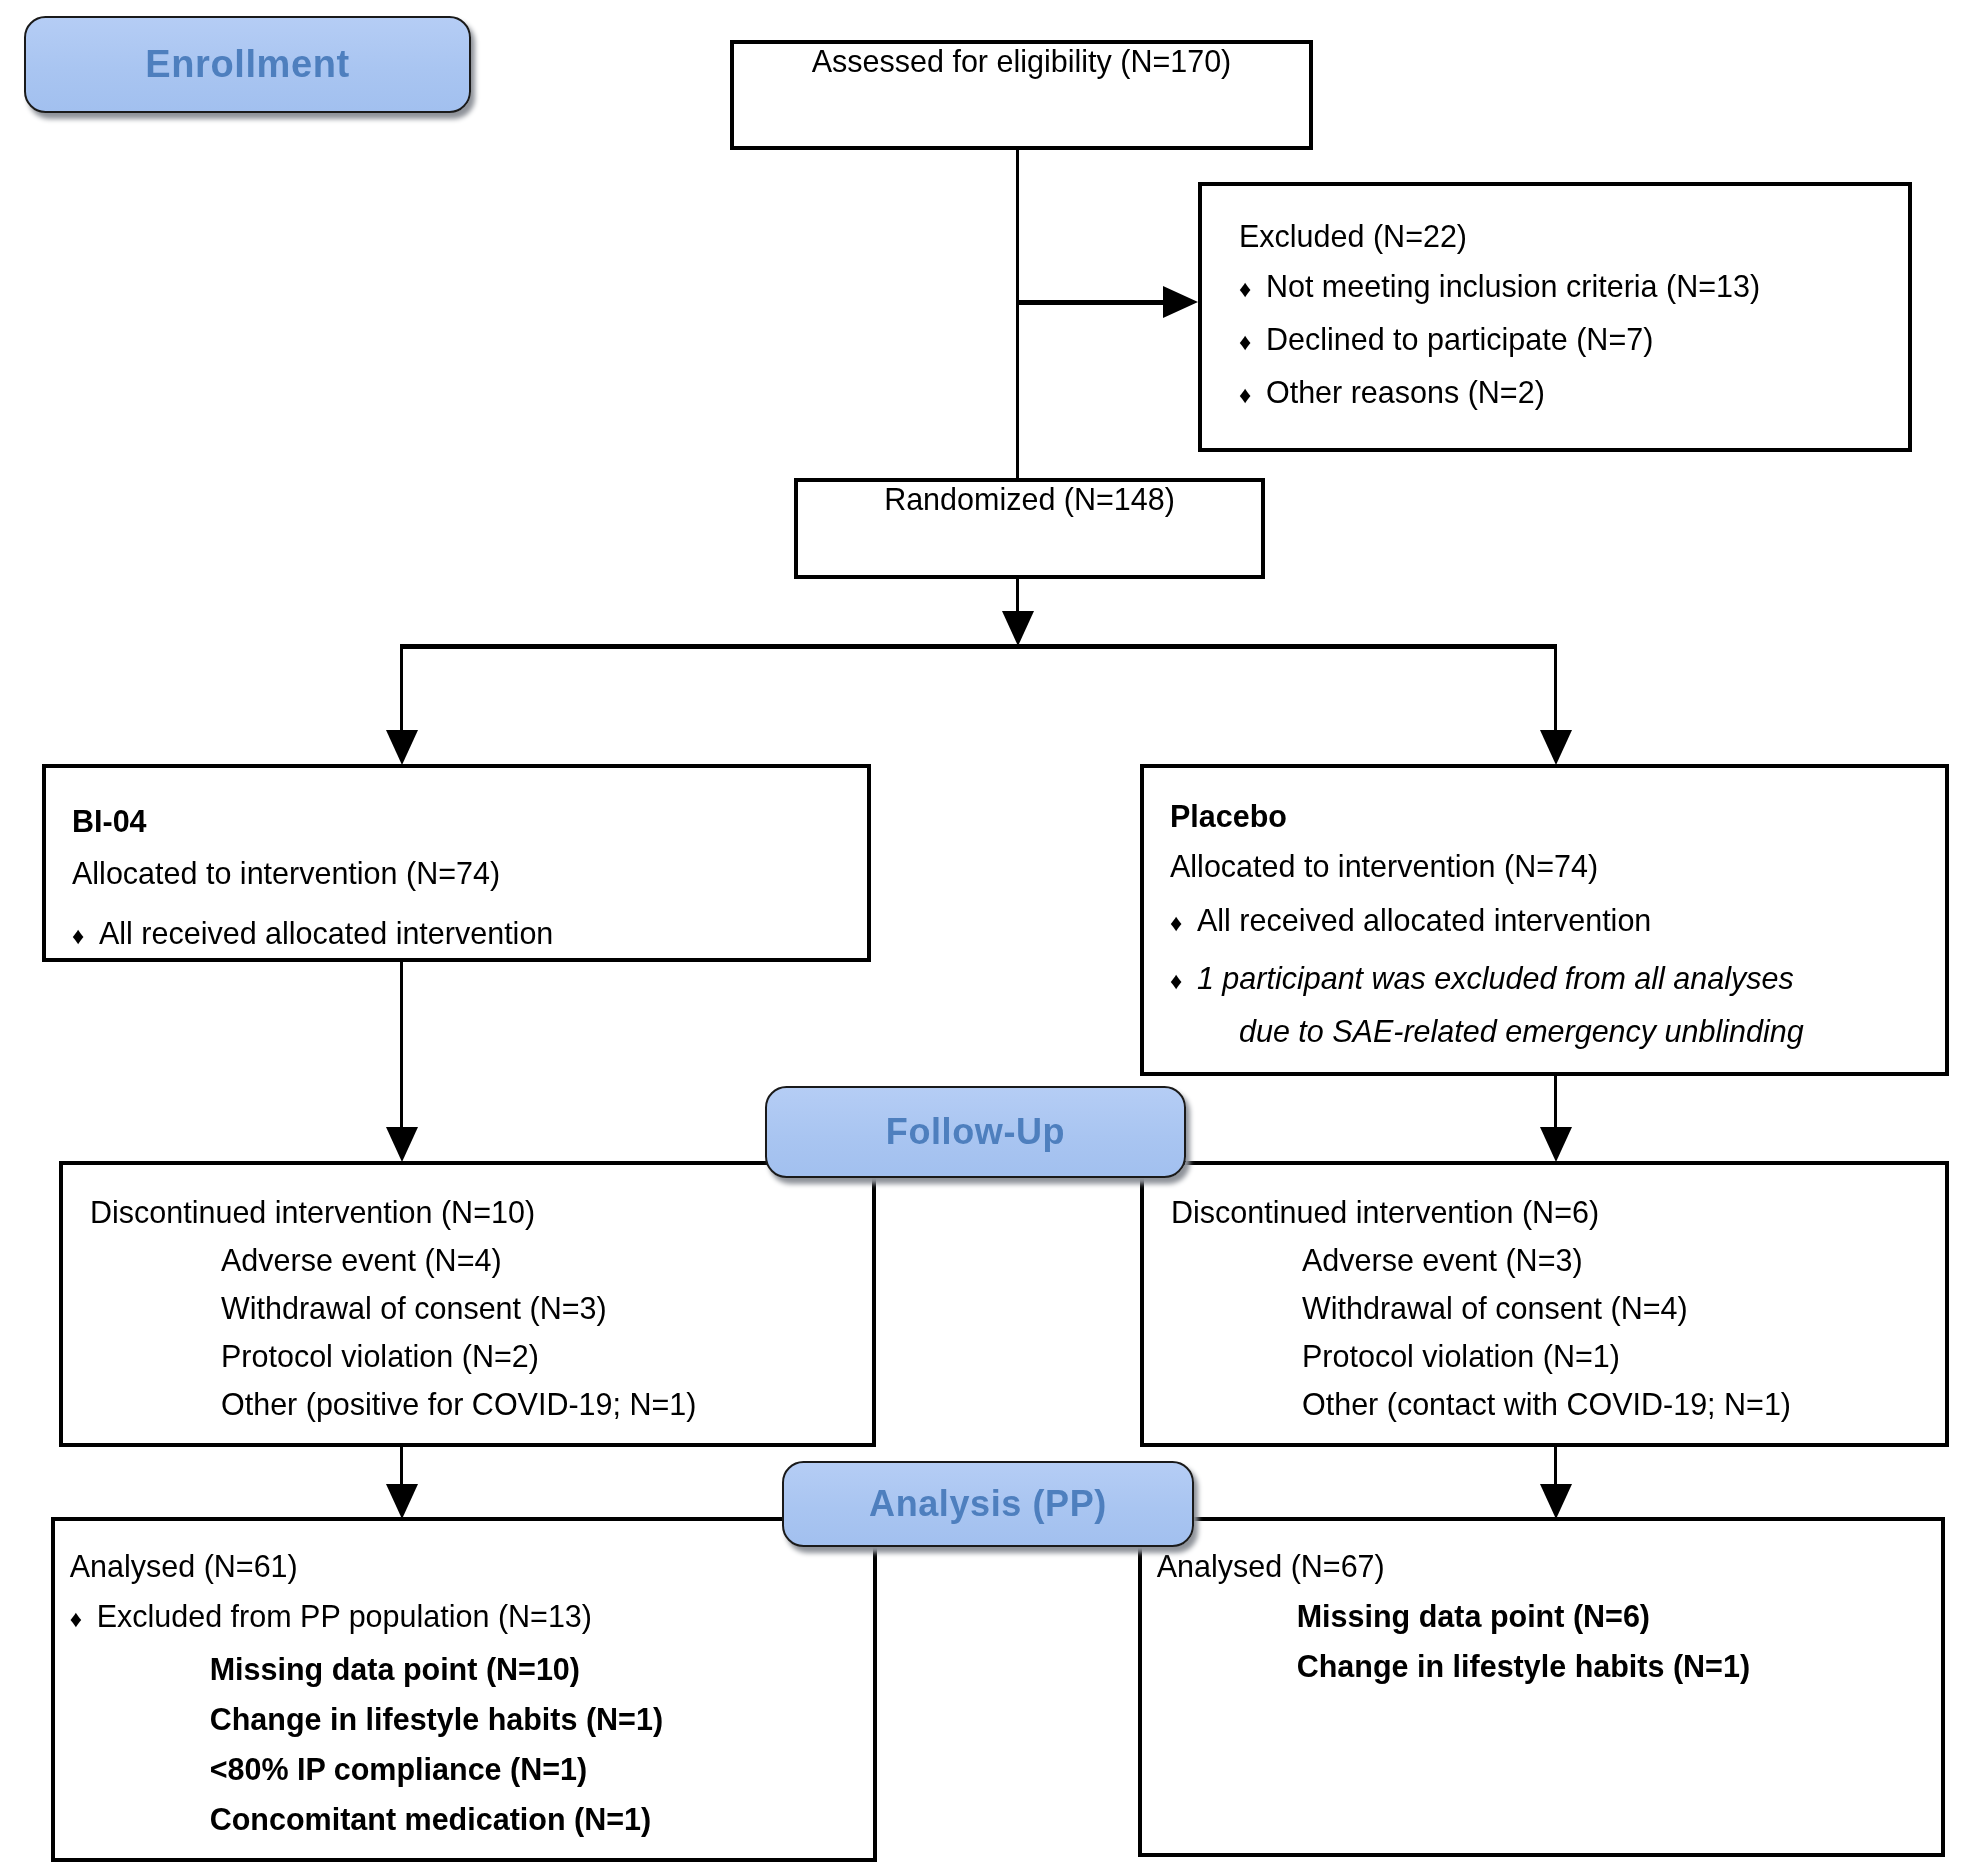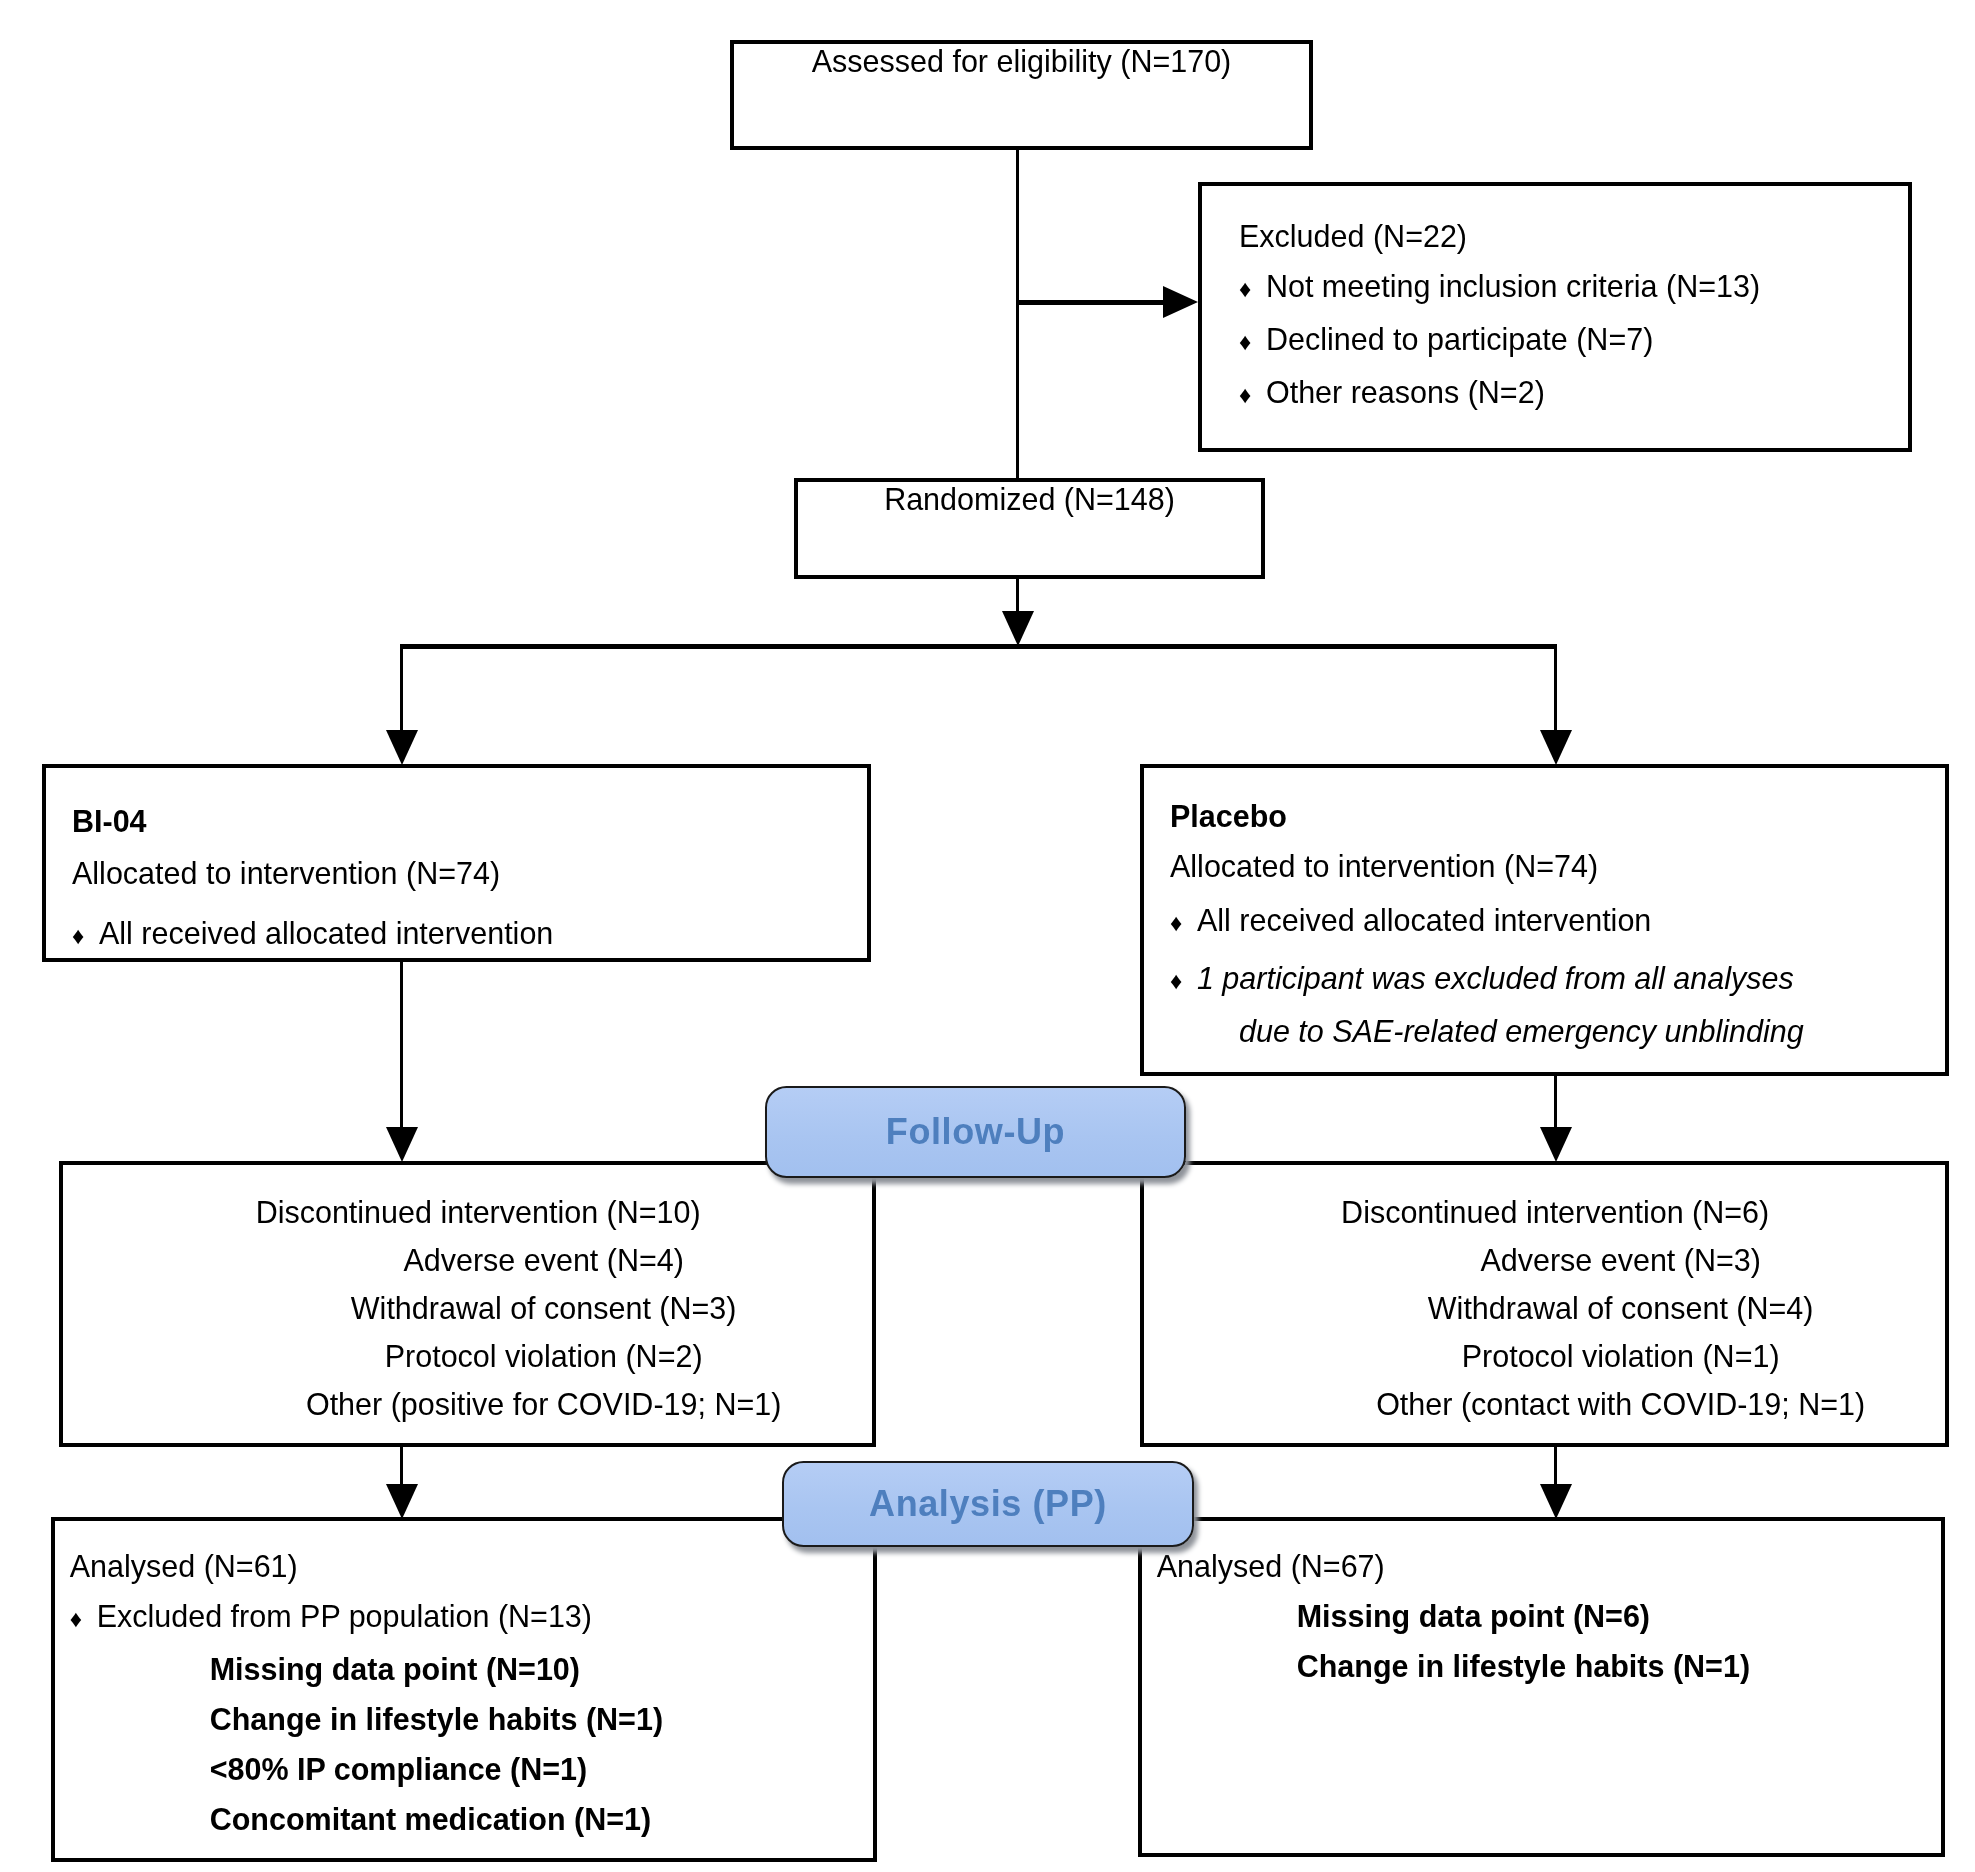--- a/index.html
+++ b/index.html
@@ -33,21 +33,21 @@
   .arr.down{border-left:16px solid transparent;border-right:16px solid transparent;border-top:35px solid #000000;}
   .arr.right{border-top:16px solid transparent;border-bottom:16px solid transparent;border-left:35px solid #000000;}
 
   
   .excluded-box{padding:25px 5.7px 0 37px;line-height:50px;}
   .alloc-left-box{padding:27px 5.7px 0 26px;line-height:52px;}
   .alloc-right-box{padding:22.6px 5.7px 0 26px;line-height:50px;}
   .alloc-left-box .bull{margin-top:8px;}
   .alloc-right-box .bull{margin-top:4.5px;}
   .hang{padding-left:69px;text-indent:-69px;font-style:italic;}
-  .fu-box{padding:22.6px 5.7px 0 27px;line-height:48px;text-align:center;}
+  .fu-box{padding:22.6px 5.7px 0 27px;line-height:48px;}
   .fu-box .sub{padding-left:131px;}
   .an-box{padding:20.4px 5.7px 0 14.7px;line-height:50px;}
   .an-box .sub{padding-left:140px;font-weight:bold;}
 </style>
 </head>
 <body>
 
 <div id="canvas">
 
   <div class="line" style="left:1016px;top:150px;width:3.4px;height:328px"></div>
@@ -125,20 +125,23 @@
     <div class="sub">&lt;80% IP compliance (N=1)</div>
     <div class="sub">Concomitant medication (N=1)</div>
   </div>
 
   <div class="wbox an-box" style="left:1138px;top:1517px;width:807px;height:340px">
     <div class="ln">Analysed (N=67)</div>
     <div class="sub">Missing data point (N=6)</div>
     <div class="sub">Change in lifestyle habits (N=1)</div>
   </div>
 
+  <div class="stage" style="left:24px;top:16px;width:447px;height:97px;font-size:38px">
+    <span>Enrollment</span>
+  </div>
   <div class="stage" style="left:765px;top:1086px;width:421px;height:92px">
     <span>Follow-Up</span>
   </div>
   <div class="stage" style="left:782px;top:1461px;width:412px;height:86px">
     <span>Analysis (PP)</span>
   </div>
 
 </div>
 
 

